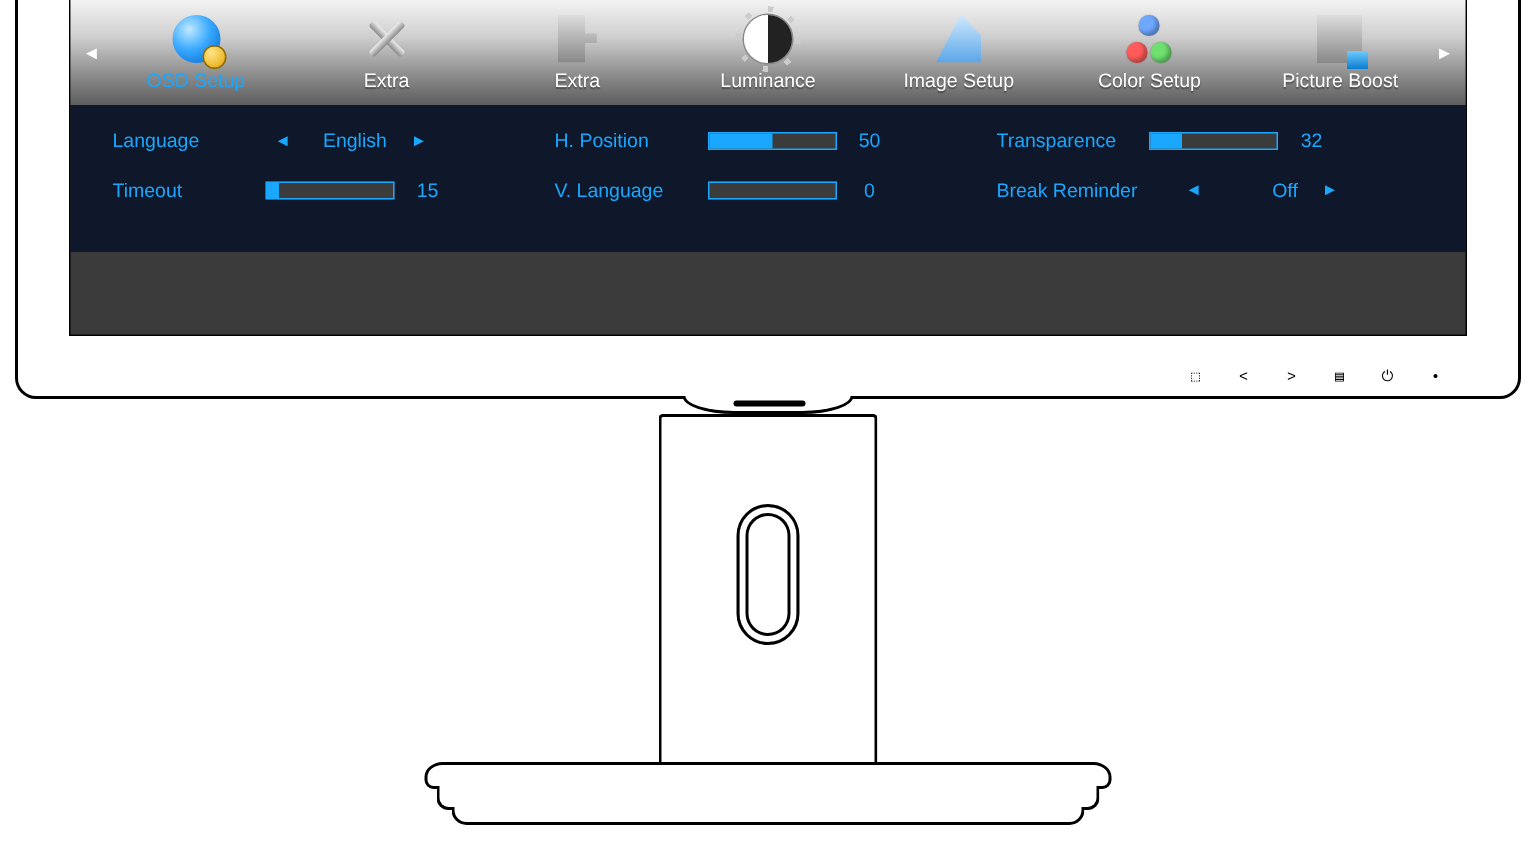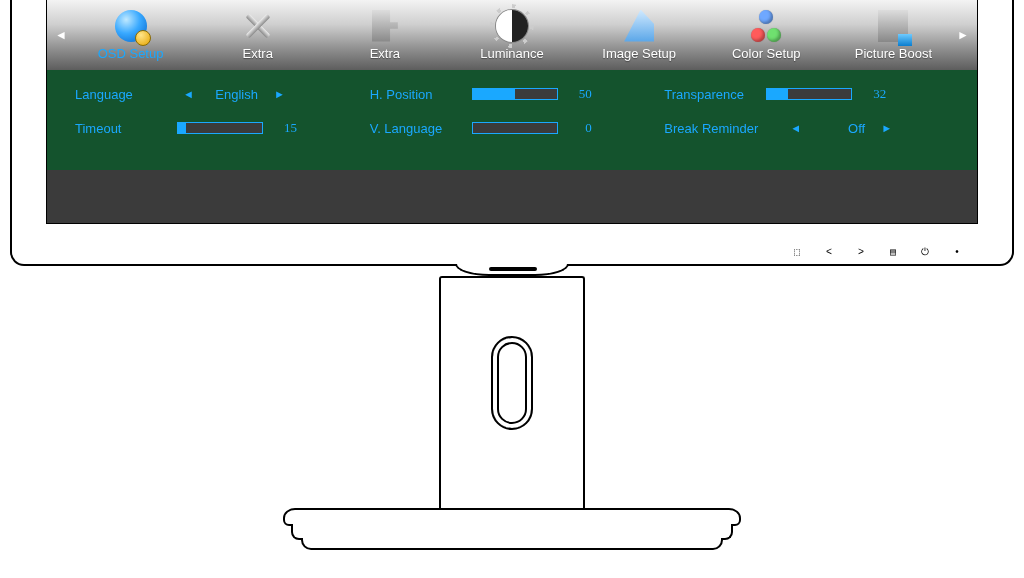--- a/index.html
+++ b/index.html
@@ -148,34 +148,34 @@
     color: #fff;
     text-shadow: 0 1px 1px rgba(0,0,0,.4);
     position:relative;
   }
   .osd-tab.active .tab-label { color: #1aa8ff; text-shadow:none; }
   .tab-label { font-size: 13px; }
   .osd-tab svg, .osd-tab .icon { height: 32px; }
 
   
   .osd-body {
-    background: #14532d;
+    background: #0f172a;
     padding: 16px 28px 34px 28px;
     display: grid;
     grid-template-columns: 1fr 1fr 1fr;
     column-gap: 10px;
     row-gap: 18px;
     color: #1aa8ff;
     font-size: 13px;
   }
   .ctl { display: flex; align-items: center; gap: 10px; }
   .ctl .label { min-width: 92px; }
   .arrow { color:#1aa8ff; font-size: 11px; padding: 0 6px; cursor:pointer; }
   .value-text { min-width: 48px; text-align: right; }
-  .num { min-width: 24px; text-align: right; font-family: Liberation Serif, serif; }
+  .num { min-width: 24px; text-align: center; }
 
   .slider {
     width: 86px; height: 12px;
     border: 1px solid #1aa8ff;
     position: relative;
     background: #3b3b3b;
   }
   .slider .fill {
     position: absolute; left: 0; top: 0; bottom: 0;
     background: #1aa8ff;

